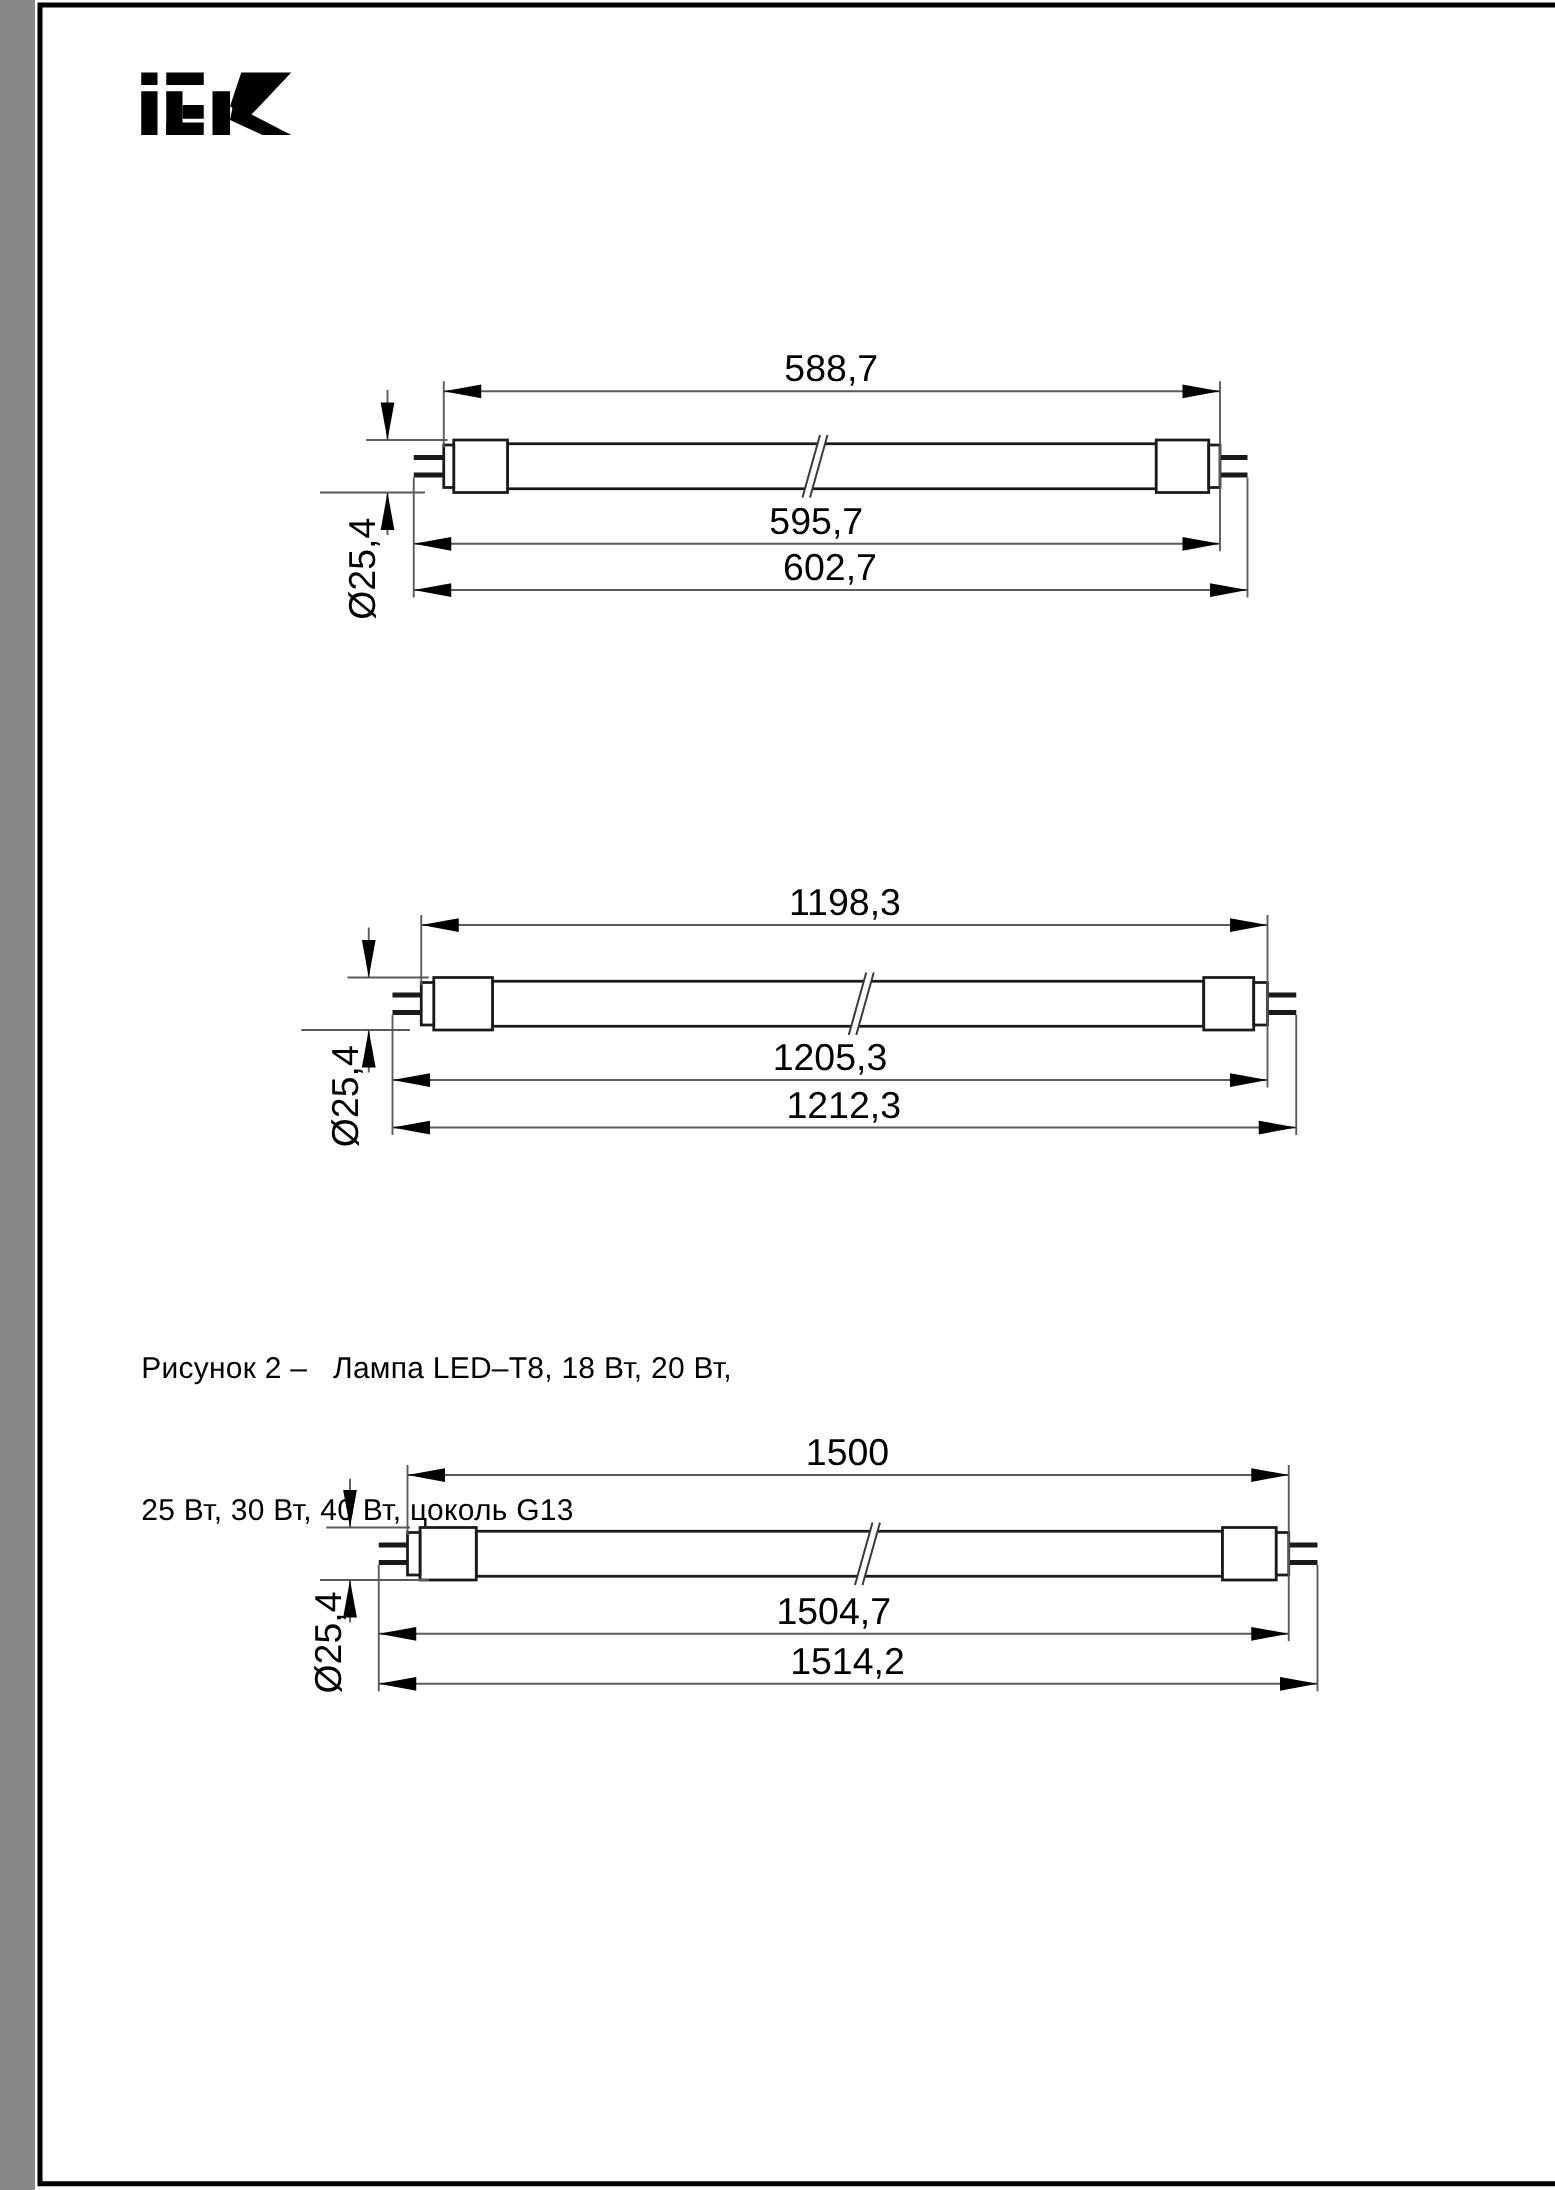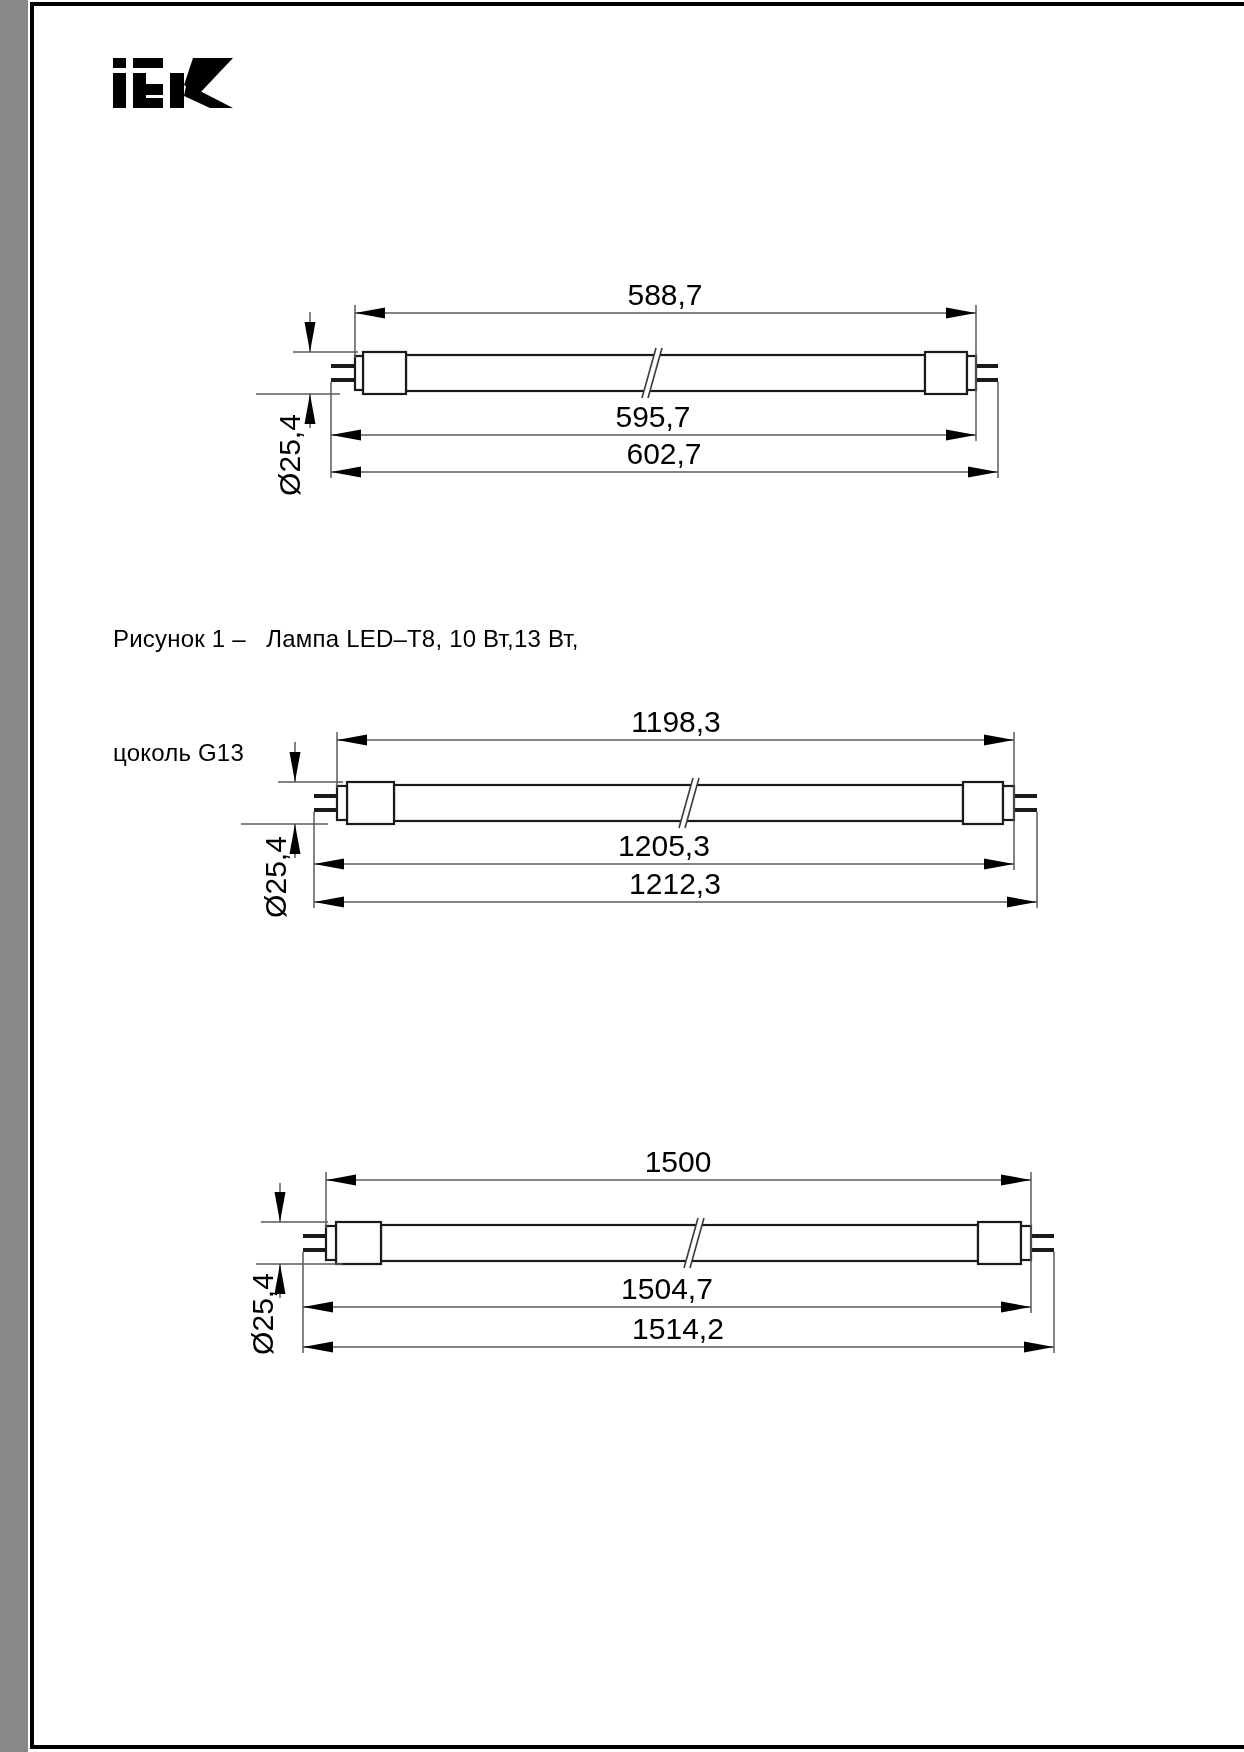--- a/index.html
+++ b/index.html
@@ -164,19 +164,19 @@
       <line class="thin" x1="233" y1="1222" x2="300" y2="1222"></line>
       <line class="thin" x1="228" y1="1264" x2="315" y2="1264"></line>
       <line class="thin" x1="252" y1="1183" x2="252" y2="1222"></line>
       <line class="thin" x1="252" y1="1264" x2="252" y2="1298"></line>
       <polygon class="arr" points="252,1222 246.5,1192 257.5,1192"></polygon>
       <polygon class="arr" points="252,1264 246.5,1294 257.5,1294"></polygon>
       <text class="dimtext" x="245" y="1314" text-anchor="middle" transform="rotate(-90 245 1314)">Ø25,4</text>
     </g>
   </svg>
 
-  <div class="caption" style="top:544px;">
-    <div>Рисунок 1 –   Лампа LED–T8, 10 Вт,13 Вт,</div>
-    <div>цоколь G13</div>
+
+  <div class="caption" style="top:1000px;">
+    <div>Рисунок 2 –   Лампа LED–T8, 18 Вт, 20 Вт,</div>
+    <div>25 Вт, 30 Вт, 40 Вт, цоколь G13</div>
   </div>
-
 
 </div>
 
 </body></html>

